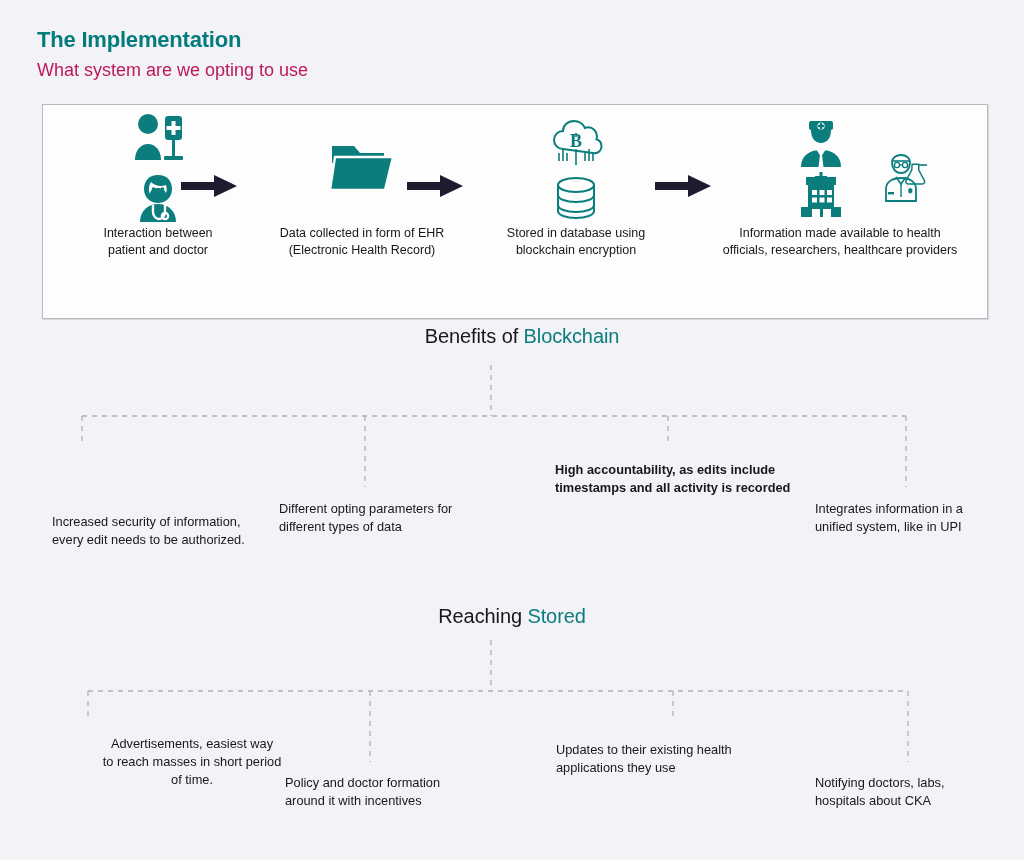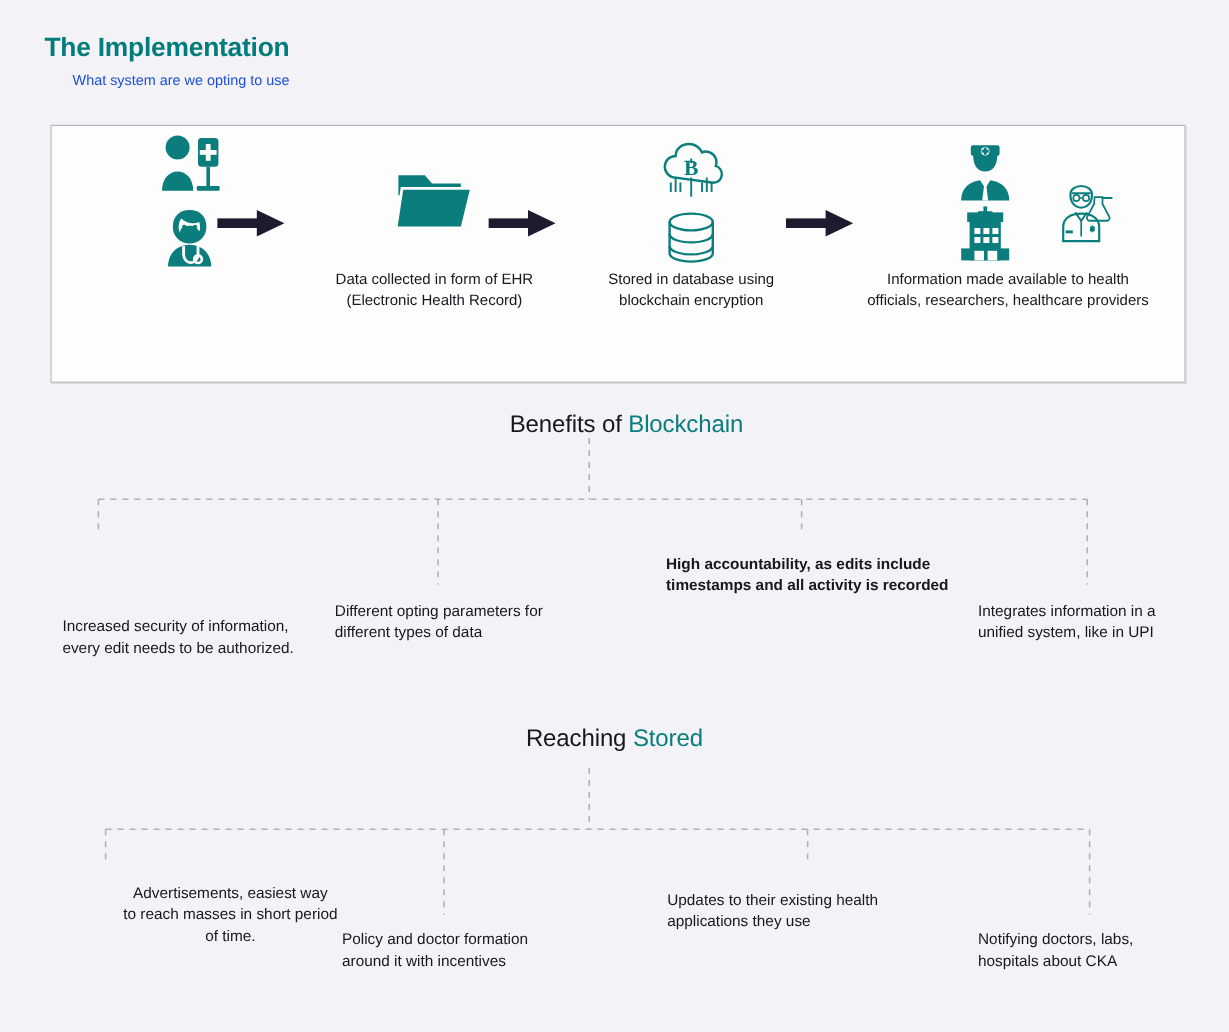--- a/index.html
+++ b/index.html
@@ -11,21 +11,21 @@
   }
   .page { position: relative; width: 1024px; height: 648px; }
 
   
   .header { position: absolute; left: 37px; top: 27px; }
   .title {
     font-size: 22px; font-weight: bold; color: #047c7c;
     letter-spacing: -0.2px; line-height: 1.2;
   }
   .subtitle {
-    font-size: 12px; color: #1d4ed8; margin-top: 7px; line-height: 1.2; text-align: right;
+    font-size: 18px; color: #be185d; margin-top: 7px; line-height: 1.2; text-align: right;
   }
 
   
   .flow-card {
     position: absolute; left: 42px; top: 104px;
     width: 946px; height: 215px;
     background: #fdfdfd;
     border: 1px solid #b9b9c0;
     box-shadow: 1px 1px 0 rgba(0,0,0,0.10);
   }
@@ -91,20 +91,22 @@
               <path d="M26 3c-9 0-14 6-14 14 0 8 6 14 14 14s14-6 14-14C40 9 35 3 26 3z" fill="#0b7d7d"></path>
               <path d="M19 10c4 4 10 5 15 3 1 3 1 6 0 8-2-5-9-6-13-4-2 1-3 3-3 5-2-4-1-9 1-12z" fill="#fdfdfd"></path>
               <circle cx="21.5" cy="17" r="1.8" fill="#0b7d7d"></circle>
               <circle cx="30.5" cy="17" r="1.8" fill="#0b7d7d"></circle>
               <path d="M8 50c0-11 8-18 18-18s18 7 18 18z" fill="#0b7d7d"></path>
               <path d="M21 33v7c0 4 3 7 6 7s6-3 6-7v-7" fill="none" stroke="#fdfdfd" stroke-width="2.4"></path>
               <circle cx="33" cy="44" r="3.2" fill="none" stroke="#fdfdfd" stroke-width="2.2"></circle>
             </svg>
           </span>
         </div>
+        <div class="flow-label">Interaction between
+patient and doctor</div>
       </div>
 
       <div class="arrow" style="left:138px; top:68px;">
         <svg width="58" height="26" viewBox="0 0 58 26">
           <rect x="0" y="9" width="38" height="8" fill="#1f1a2e"></rect>
           <path d="M33 2 L56 13 L33 24 Z" fill="#1f1a2e"></path>
         </svg>
       </div>
 
       <div class="flow-step" style="left:161px; top:10px; width:316px;">
@@ -213,21 +215,21 @@
             </span>
           </div>
         </div>
         <div class="flow-label">Information made available to health
 officials, researchers, healthcare providers</div>
       </div>
 
     </div>
   </div>
 
-  <div class="section-heading" style="top:343px;padding-left:20px;">
+  <div class="section-heading" style="top:325px;padding-left:20px;">
     <span>Benefits of </span><span class="accent">Blockchain</span>
   </div>
 
   <svg class="tree" width="1024" height="200" style="top:365px;">
     <g stroke="#b0b0ba" stroke-width="1.3" stroke-dasharray="5,5" fill="none">
       <line x1="491" y1="0" x2="491" y2="51"></line>
       <line x1="82" y1="51" x2="906" y2="51"></line>
       <line x1="82" y1="51" x2="82" y2="80"></line>
       <line x1="365" y1="51" x2="365" y2="122"></line>
       <line x1="668" y1="51" x2="668" y2="80"></line>

